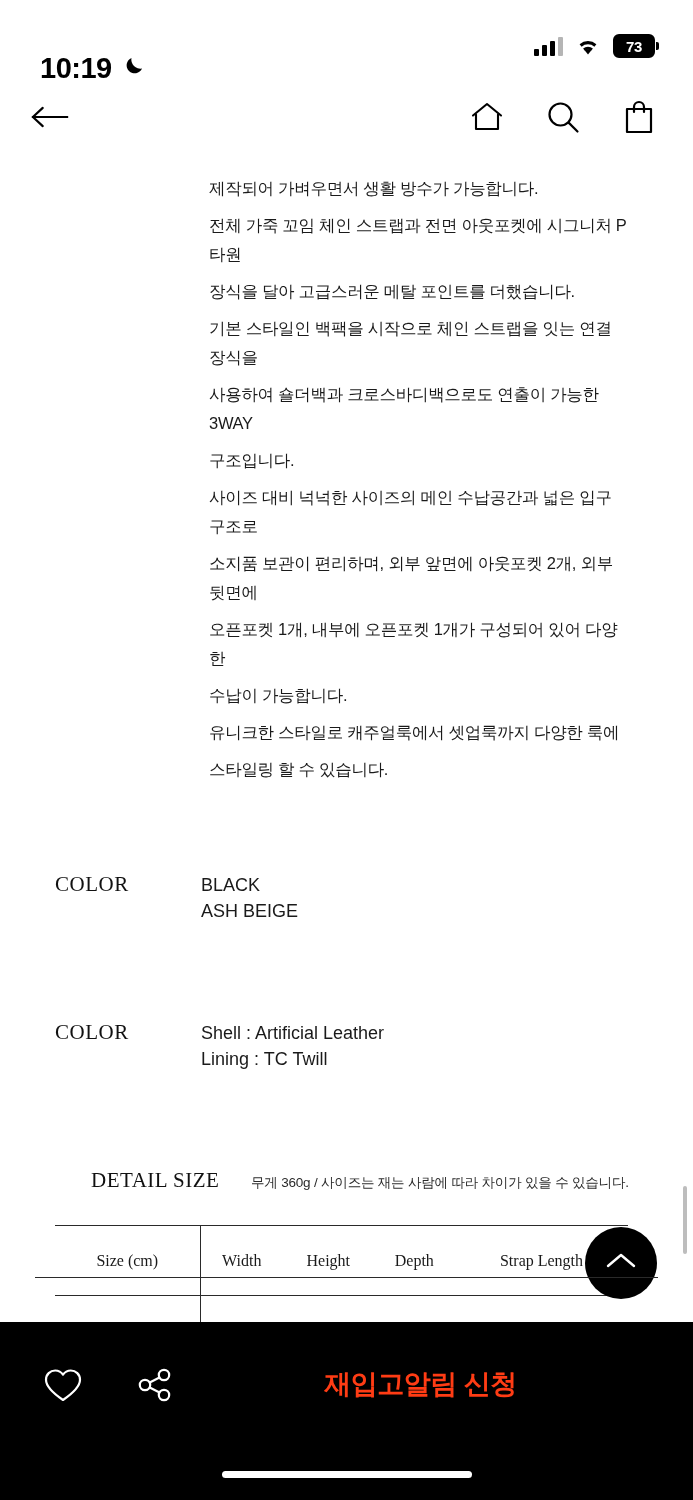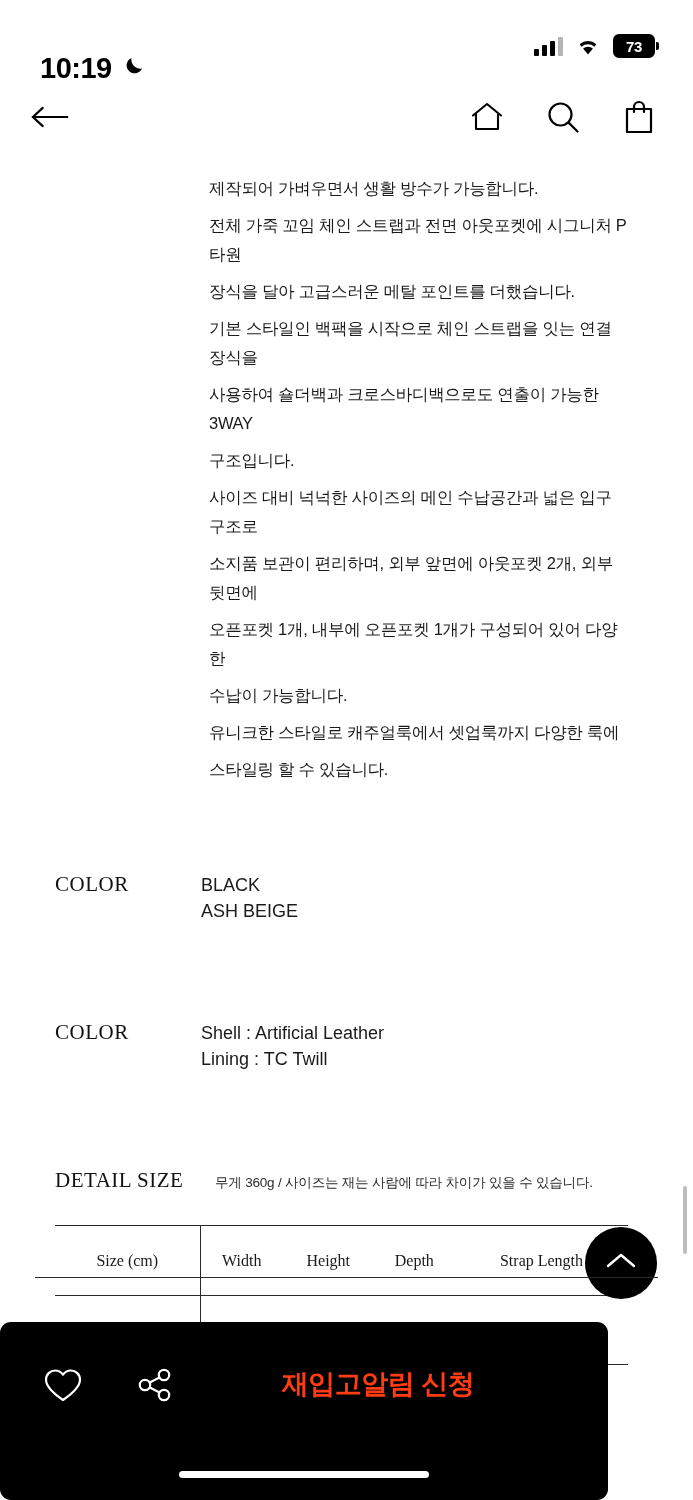--- a/index.html
+++ b/index.html
@@ -95,21 +95,21 @@
     letter-spacing: 0.5px;
   }
   .spec-value {
     font-family: Liberation Sans, sans-serif;
     font-size: 18px;
     line-height: 26px;
     color: #1a1a1a;
   }
   .spec-color { margin-top: 88px; }
   .spec-fabric { margin-top: 96px; }
-  .spec-detail { margin-top: 96px; align-items: baseline; }
+  .spec-detail { margin-top: 96px; align-items: baseline; margin-left: 36px; }
   .spec-detail .spec-label { flex: 0 0 160px; width: 160px; }
   .detail-note {
     font-family: "Liberation Sans", sans-serif;
     font-size: 13.5px;
     color: #2b2b2b;
     letter-spacing: -0.2px;
   }
 
   
   .size-table {
@@ -160,26 +160,25 @@
     top: 1277px;
     width: 623px;
     height: 1px;
     background: #2a2a2a;
   }
 
   
   .bottombar {
     position: absolute;
     left: 0; bottom: 0;
-    width: 608px; height: 178px;
+    width: 693px; height: 178px;
     background: #000;
     display: flex;
     align-items: flex-start;
     padding-top: 44px;
-    border-radius: 11px;
   }
   .bb-icons { display: flex; align-items: center; gap: 50px; padding-left: 42px; }
   .bb-cta {
     flex: 1;
     text-align: center;
     padding-right: 28px;
     color: #ff3c14;
     font-size: 27px;
     font-weight: bold;
     letter-spacing: -0.5px;

